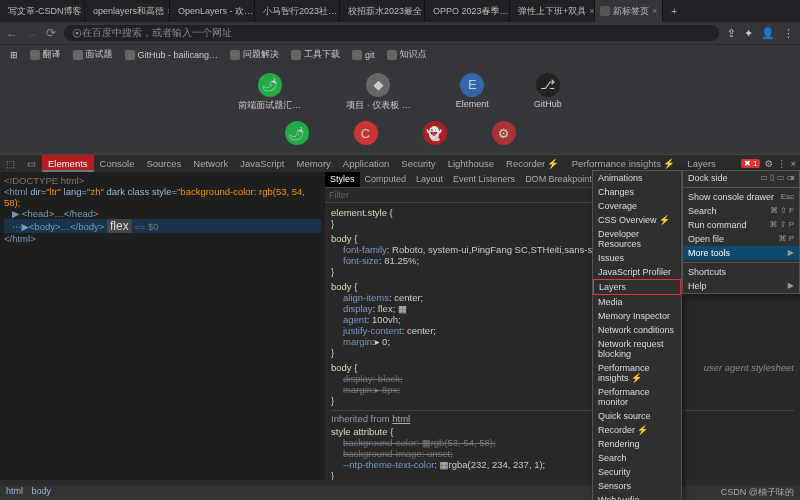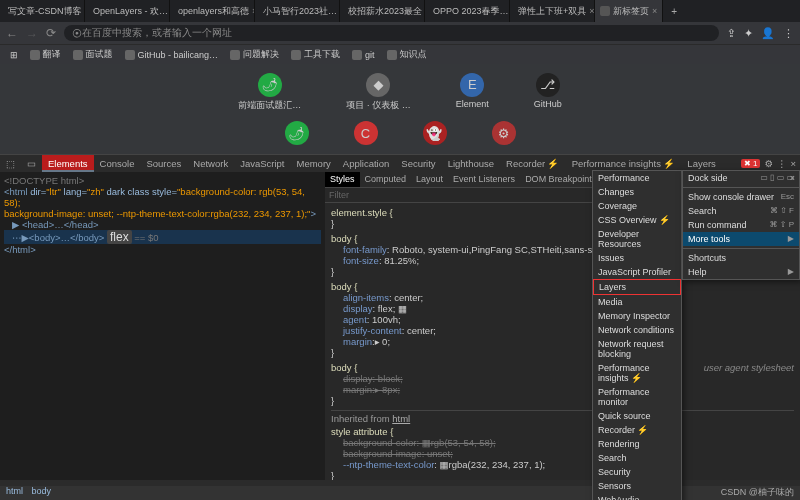--- a/index.html
+++ b/index.html
@@ -62,26 +62,26 @@
 <body>
 
 <div class="tabbar" id="tabs">
     <div class="tab">
       <span class="ico" style="background:#d33"></span>
       <span>写文章-CSDN博客</span>
       <span class="close">×</span>
     </div>
     <div class="tab">
       <span class="ico" style="background:#2a7"></span>
-      <span>OpenLayers - 欢…</span>
-    </div>
-    <div class="tab">
-      <span class="ico" style="background:#2a7"></span>
       <span>openlayers和高德</span>
       <span class="close">×</span>
+    </div>
+    <div class="tab">
+      <span class="ico" style="background:#2a7"></span>
+      <span>OpenLayers - 欢…</span>
     </div>
     <div class="tab">
       <span class="ico" style="background:#c33"></span>
       <span>小马智行2023社…</span>
     </div>
     <div class="tab">
       <span class="ico" style="background:#2a7"></span>
       <span>校招薪水2023最全</span>
     </div>
     <div class="tab">
@@ -181,21 +181,20 @@
       <span>⚙</span>
       <span>⋮</span>
       <span>×</span>
     </div>
   </div>
 
 <div class="split">
   <div class="dom">
     <div class="dim">&lt;!DOCTYPE html&gt;</div>
     <div><span class="tag">&lt;html</span><span class="attr"> dir=</span><span class="val">"ltr"</span><span class="attr"> lang=</span><span class="val">"zh"</span><span class="attr"> dark class style=</span><span class="val">"background-color: rgb(53, 54, 58);</span></div>
-    <div><span class="val">background-image: unset; --ntp-theme-text-color:rgba(232, 234, 237, 1);"</span><span class="tag">&gt;</span></div>
     <div style="padding-left:8px"><span class="tag">▶ &lt;head&gt;…&lt;/head&gt;</span></div>
     <div style="padding-left:8px;background:#19334d"><span class="tag">⋯▶&lt;body&gt;…&lt;/body&gt;</span> <span class="flexb">flex</span><span class="dim"> == $0</span></div>
     <div><span class="tag">&lt;/html&gt;</span></div>
   </div>
 
   <div class="right">
     <div class="subtabs" id="stabs">
         <span class="stab sel">Styles</span>
         <span class="stab">Computed</span>
         <span class="stab">Layout</span>
@@ -228,21 +227,21 @@
       <div style="padding-left:12px"><span class="prop strike">background-color</span><span class="pval strike">: ▦rgb(53, 54, 58);</span></div>
       <div style="padding-left:12px"><span class="prop strike">background-image</span><span class="pval strike">: unset;</span></div>
       <div style="padding-left:12px"><span class="prop">--ntp-theme-text-color</span><span class="pval">: ▦rgba(232, 234, 237, 1);</span></div>
       <div>}</div>
 
     </div>
   </div>
 </div>
 
 <div class="menu" id="toolsmenu">
-    <div>Performance</div>
+    <div>Animations</div>
     <div>Changes</div>
     <div>Coverage</div>
     <div>CSS Overview ⚡</div>
     <div>Developer Resources</div>
     <div>Issues</div>
     <div>JavaScript Profiler</div>
     <div class="hl">Layers</div>
     <div>Media</div>
     <div>Memory Inspector</div>
     <div>Network conditions</div>
@@ -271,20 +270,24 @@
         <span class="k">Esc</span>
       </div>
       <div class="row2">
         <span>Search</span>
         <span class="k">⌘ ⇧ F</span>
       </div>
       <div class="row2">
         <span>Run command</span>
         <span class="k">⌘ ⇧ P</span>
       </div>
+      <div class="row2">
+        <span>Open file</span>
+        <span class="k">⌘ P</span>
+      </div>
       <div class="row2 sel3">
         <span>More tools</span>
         <span class="k">▶</span>
       </div>
     </div>
   <div class="sep"></div>
   <div id="dm2">
       <div class="row2">
         <span>Shortcuts</span>
         <span class="k"></span>

